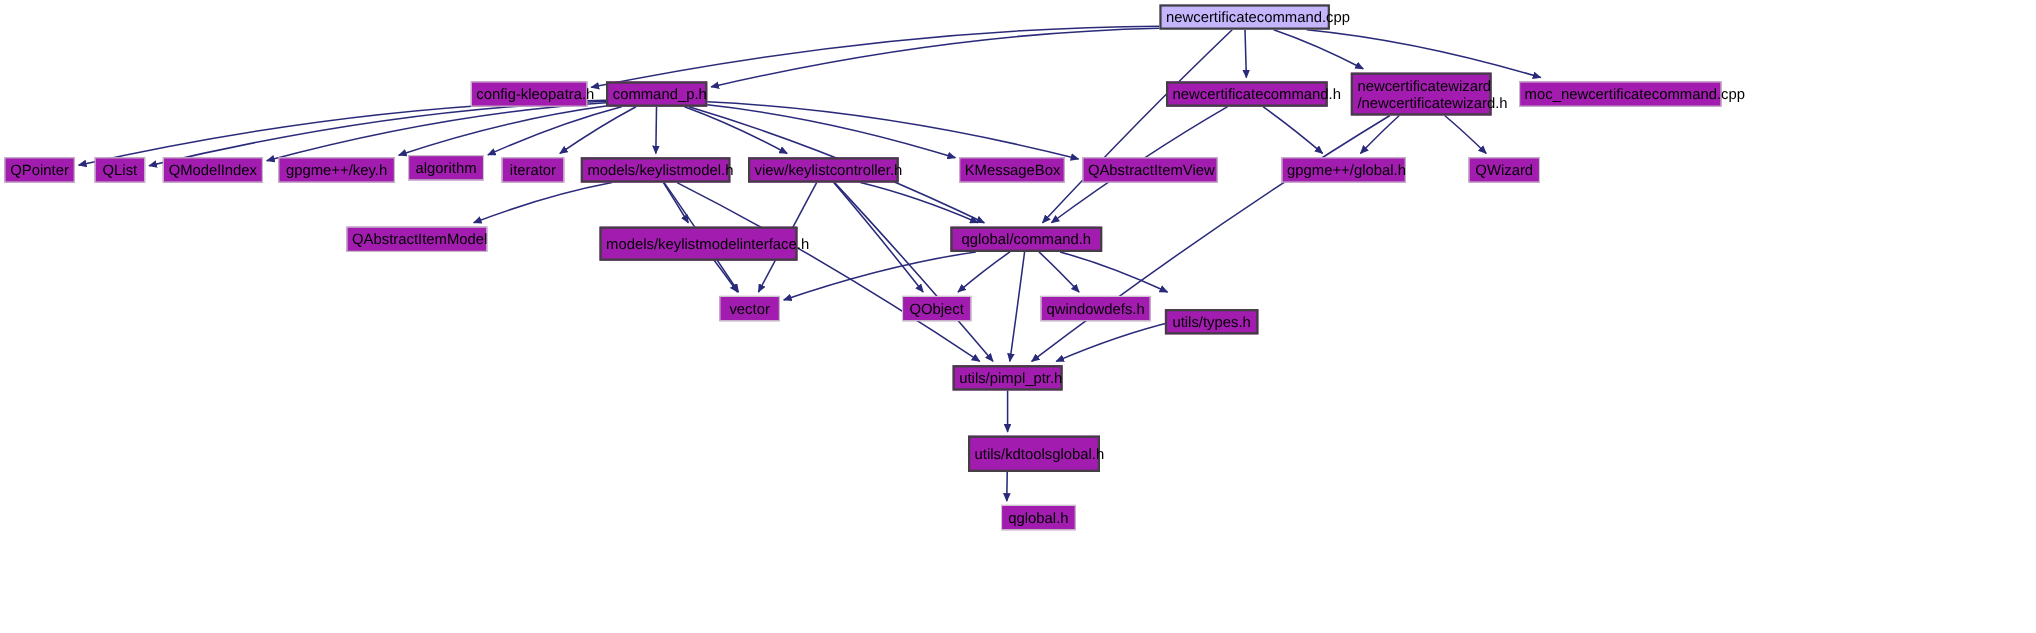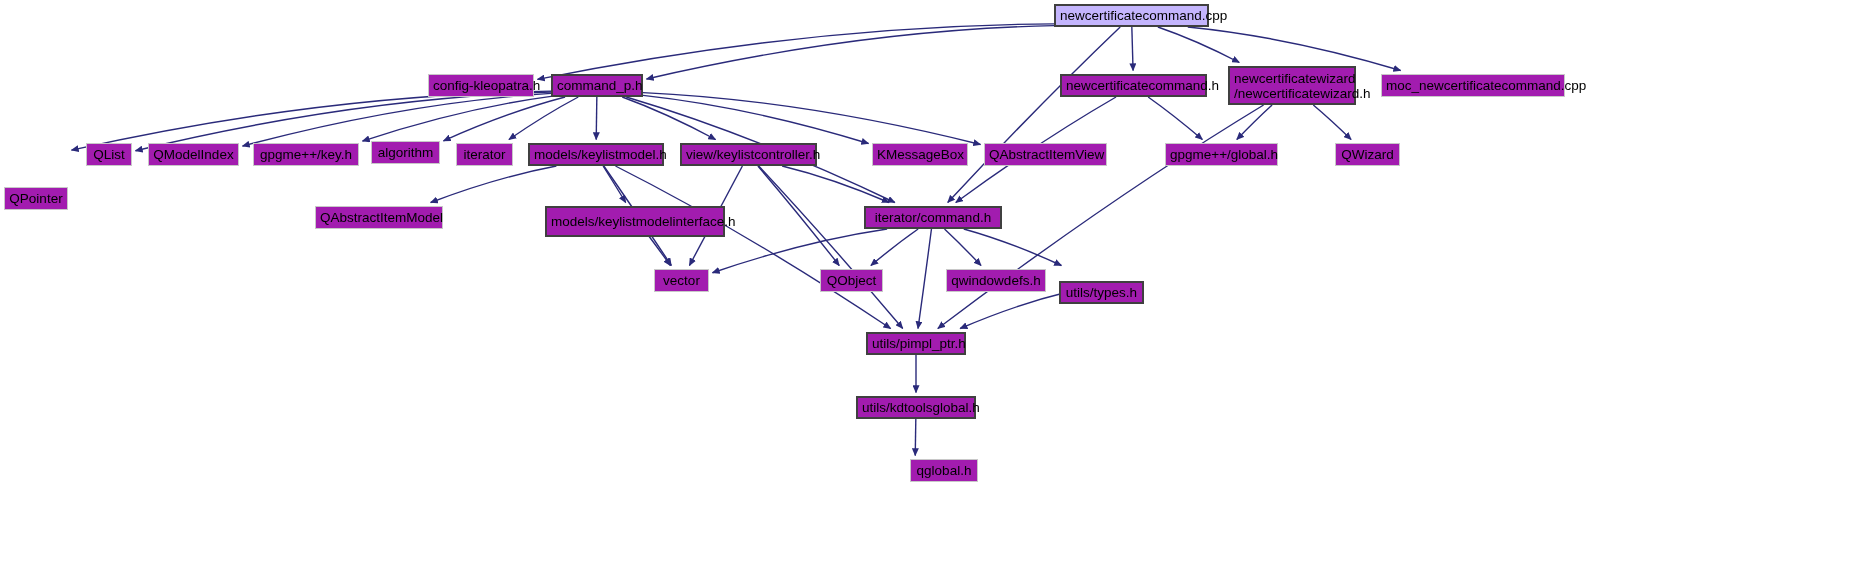--- a/index.html
+++ b/index.html
@@ -102,35 +102,35 @@
       <path d="M916,355 Q916,373.75 916,392.5" fill="none" stroke="#2a2a7a" stroke-width="1.4" marker-end="url(#arrowhead)"></path>
       <path d="M915.8174603174604,419 Q915.542261904762,437.2181349206349 915.2380952380952,455.5" fill="none" stroke="#2a2a7a" stroke-width="1.4" marker-end="url(#arrowhead)"></path>
     </svg>
 <div class="gnode root" style="left: 1054px; top: 4px; width: 155px; height: 23px;"><span class="nlabel">newcertificatecommand.cpp</span></div>
     <div class="gnode " style="left: 428px; top: 74px; width: 106px; height: 23px;"><span class="nlabel">config-kleopatra.h</span></div>
     <div class="gnode strong" style="left: 551px; top: 74px; width: 92px; height: 23px;"><span class="nlabel">command_p.h</span></div>
     <div class="gnode strong" style="left: 1060px; top: 74px; width: 147px; height: 23px;"><span class="nlabel">newcertificatecommand.h</span></div>
     <div class="gnode strong" style="left: 1228px; top: 66px; width: 128px; height: 39px;"><span class="nlabel">newcertificatewizard
 /newcertificatewizard.h</span></div>
     <div class="gnode " style="left: 1381px; top: 74px; width: 184px; height: 23px;"><span class="nlabel">moc_newcertificatecommand.cpp</span></div>
-    <div class="gnode " style="left: 4px; top: 143px; width: 64px; height: 23px; margin-top: 44px;"><span class="nlabel">QPointer</span></div>
+    <div class="gnode " style="left: 4px; top: 143px; width: 64px; height: 23px;"><span class="nlabel">QPointer</span></div>
     <div class="gnode " style="left: 86px; top: 143px; width: 46px; height: 23px;"><span class="nlabel">QList</span></div>
     <div class="gnode " style="left: 148px; top: 143px; width: 91px; height: 23px;"><span class="nlabel">QModelIndex</span></div>
     <div class="gnode " style="left: 253px; top: 143px; width: 106px; height: 23px;"><span class="nlabel">gpgme++/key.h</span></div>
     <div class="gnode " style="left: 371px; top: 141px; width: 69px; height: 23px; text-align: center;"><span class="nlabel">algorithm</span></div>
     <div class="gnode " style="left: 456px; top: 143px; width: 57px; height: 23px;"><span class="nlabel">iterator</span></div>
     <div class="gnode strong" style="left: 528px; top: 143px; width: 136px; height: 23px;"><span class="nlabel">models/keylistmodel.h</span></div>
     <div class="gnode strong" style="left: 680px; top: 143px; width: 137px; height: 23px;"><span class="nlabel">view/keylistcontroller.h</span></div>
     <div class="gnode " style="left: 872px; top: 143px; width: 96px; height: 23px;"><span class="nlabel">KMessageBox</span></div>
     <div class="gnode " style="left: 984px; top: 143px; width: 123px; height: 23px;"><span class="nlabel">QAbstractItemView</span></div>
     <div class="gnode " style="left: 1165px; top: 143px; width: 113px; height: 23px;"><span class="nlabel">gpgme++/global.h</span></div>
     <div class="gnode " style="left: 1335px; top: 143px; width: 65px; height: 23px;"><span class="nlabel">QWizard</span></div>
     <div class="gnode " style="left: 315px; top: 206px; width: 128px; height: 23px;"><span class="nlabel">QAbstractItemModel</span></div>
     <div class="gnode strong" style="left: 545px; top: 206px; width: 180px; height: 31px;"><span class="nlabel">models/keylistmodelinterface.h</span></div>
-    <div class="gnode strong" style="left: 864px; top: 206px; width: 138px; height: 23px;"><span class="nlabel">iterator/command.h</span></div>
+    <div class="gnode strong" style="left: 864px; top: 206px; width: 138px; height: 23px;"><span class="nlabel">qglobal/command.h</span></div>
     <div class="gnode " style="left: 654px; top: 269px; width: 55px; height: 23px;"><span class="nlabel">vector</span></div>
     <div class="gnode " style="left: 820px; top: 269px; width: 63px; height: 23px;"><span class="nlabel">QObject</span></div>
     <div class="gnode " style="left: 946px; top: 269px; width: 100px; height: 23px;"><span class="nlabel">qwindowdefs.h</span></div>
     <div class="gnode strong" style="left: 1059px; top: 281px; width: 85px; height: 23px;"><span class="nlabel">utils/types.h</span></div>
     <div class="gnode strong" style="left: 866px; top: 332px; width: 100px; height: 23px;"><span class="nlabel">utils/pimpl_ptr.h</span></div>
-    <div class="gnode strong" style="left: 856px; top: 396px; width: 120px; height: 23px;"><span class="nlabel">utils/kdtoolsglobal.h</span></div>
+    <div class="gnode strong" style="left: 880px; top: 396px; width: 120px; height: 33px;"><span class="nlabel">utils/kdtoolsglobal.h</span></div>
     <div class="gnode " style="left: 910px; top: 459px; width: 68px; height: 23px;"><span class="nlabel">qglobal.h</span></div>
   </div>
 
 </body></html>

